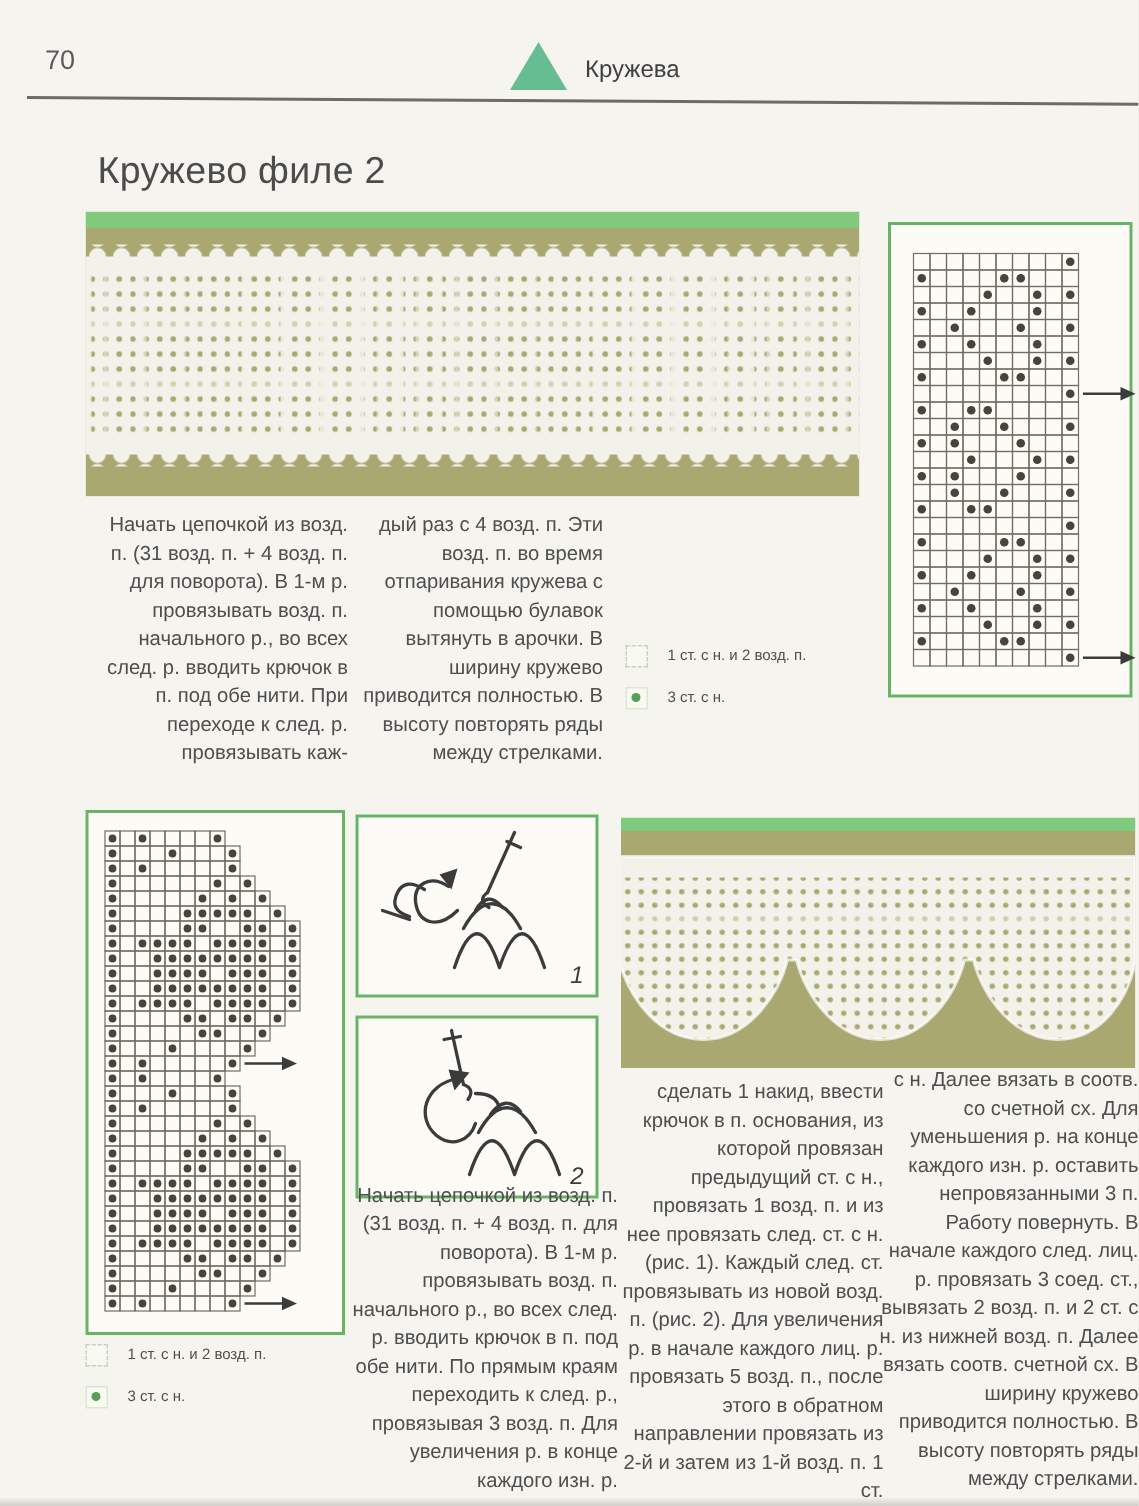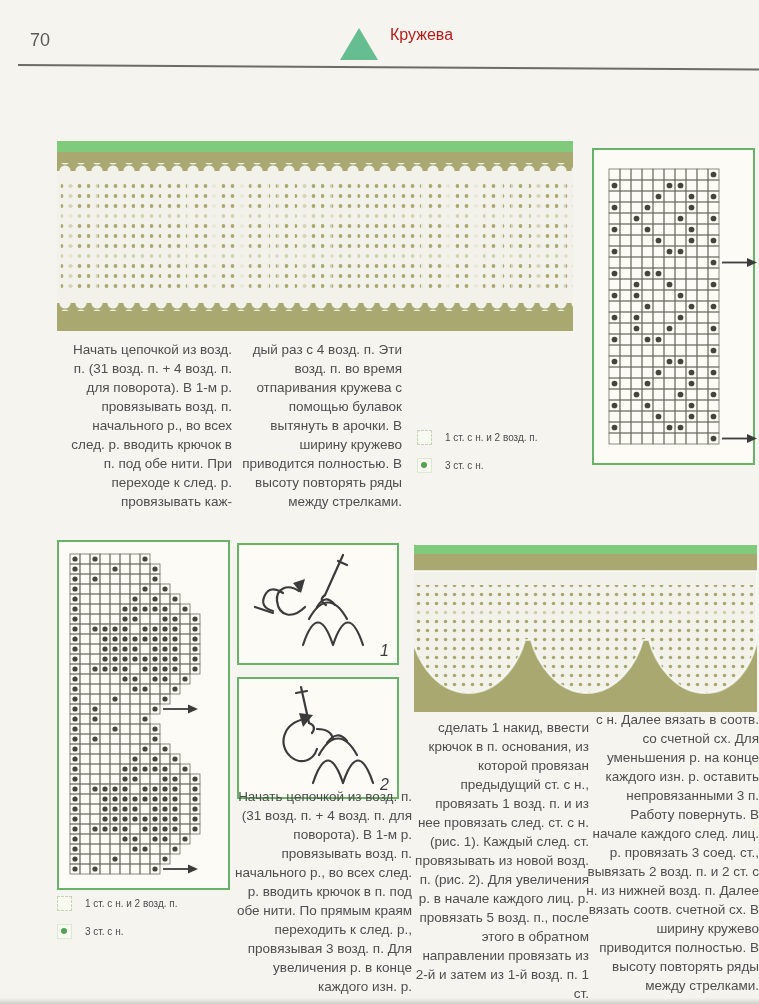--- a/index.html
+++ b/index.html
@@ -14,21 +14,21 @@
   .edge-right{position:absolute;top:0;right:0;width:10px;height:100%;
     background:linear-gradient(to right, rgba(0,0,0,0), rgba(90,88,84,.45));}
   .edge-bottom{position:absolute;left:0;bottom:0;width:100%;height:6px;
     background:linear-gradient(to bottom, rgba(0,0,0,0), rgba(90,88,84,.25));}
 
   
   .pagenum{position:absolute;left:30px;top:30px;font-size:18px;color:#5a5a5a;}
   .head-tri{position:absolute;left:340px;top:28px;width:0;height:0;
     border-left:19px solid transparent;border-right:19px solid transparent;
     border-bottom:32px solid var(--header_triangle,#67bd92);}
-  .head-label{position:absolute;left:390px;top:26px;font-size:16px;color:#b91c1c;}
+  .head-label{position:absolute;left:390px;top:38px;font-size:16px;color:#404040;}
   .head-rule{position:absolute;left:18px;top:64px;width:741px;height:2px;background:#6b6b68;transform:rotate(0.35deg);transform-origin:left;}
 
   h1.sec-title{position:absolute;margin:0;font-size:25px;font-weight:400;color:#4b4b4b;letter-spacing:.2px;}
   #title2{left:65px;top:100px;}
   #title3{left:65px;top:496px;}
 
   
   .photo{position:absolute;overflow:hidden;}
   #photo1{left:57px;top:141px;width:516px;height:190px;}
   #photo2{left:414px;top:545px;width:343px;height:167px;}
@@ -74,20 +74,21 @@
 
 <div class="page">
   <div class="edge-right"></div>
   <div class="edge-bottom"></div>
 
   <div class="pagenum">70</div>
   <div class="head-tri"></div>
   <div class="head-label">Кружева</div>
   <div class="head-rule"></div>
 
+  <h1 class="sec-title" id="title2">Кружево филе 2</h1>
 
   <div class="photo" id="photo1">
     <svg width="516" height="190" xmlns="http://www.w3.org/2000/svg">
       <rect x="0" y="0" width="516" height="190" style="fill:var(--photo_bg,#a9a871)"></rect>
       <rect x="0" y="0" width="516" height="11" style="fill:var(--photo_strip,#7fca7d)"></rect>
       <defs>
         <pattern id="holes1" width="9" height="10" patternUnits="userSpaceOnUse">
           <circle cx="4.5" cy="5" r="1.9" style="fill:var(--photo_bg,#a9a871)"></circle>
         </pattern>
         <pattern id="bumps1" width="16" height="12" patternUnits="userSpaceOnUse">

